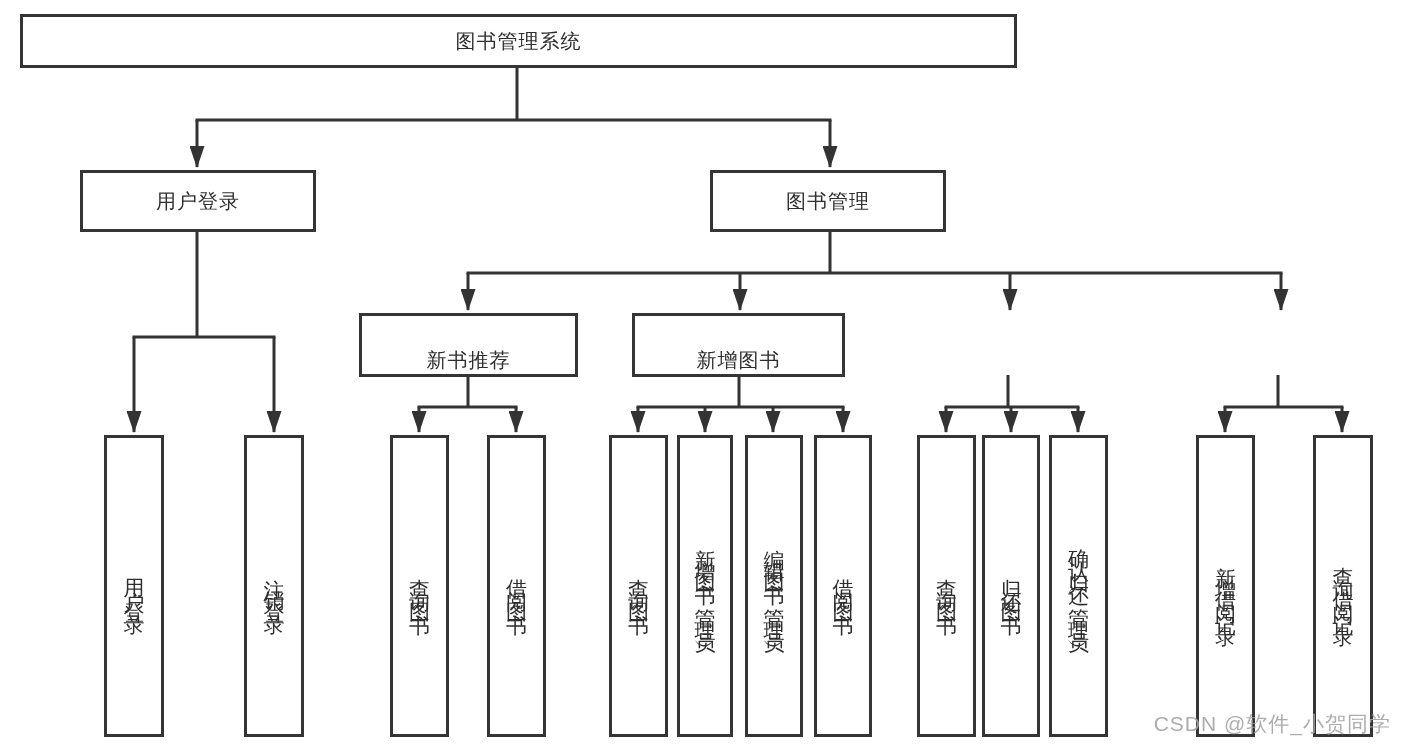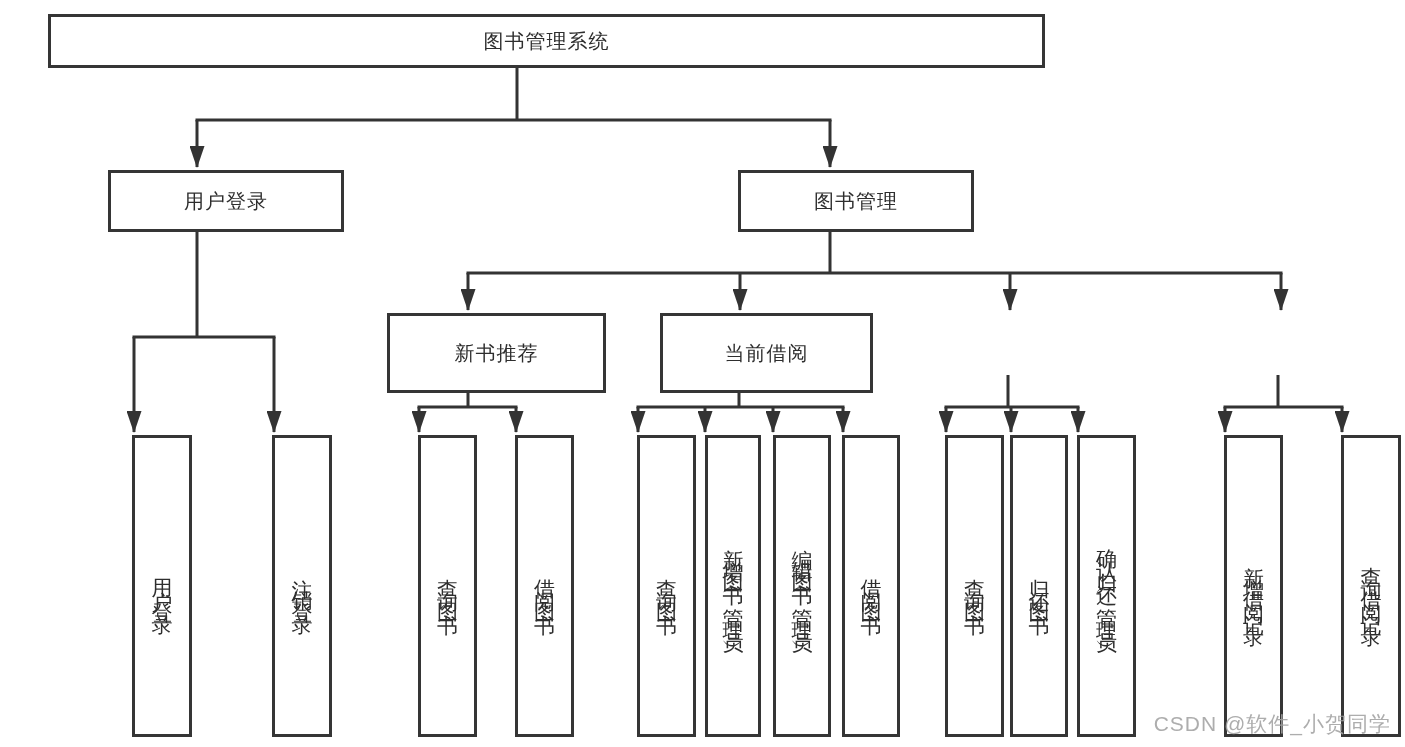--- a/index.html
+++ b/index.html
@@ -12,27 +12,26 @@
   }
   .connectors{position:absolute;left:0;top:0;width:1405px;height:747px;z-index:1;}
   .node{
     position:absolute;
     box-sizing:border-box;
     border:3px solid #353535;
     background:#ffffff;
     display:flex;align-items:center;justify-content:center;
     color:#2e2e2e;
     z-index:2;
-    margin-left:28px;
   }
   .hbox{font-size:20px;letter-spacing:1px;}
   .root{left:20px;top:14px;width:997px;height:54px;}
   .n-user-login{left:80px;top:170px;width:236px;height:62px;}
   .n-book-mgmt{left:710px;top:170px;width:236px;height:62px;}
-  .lvl3{top:313px;height:80px;}
+  .lvl3{top:313px;height:64px;align-items:flex-end;}
   .b1{left:359px;width:219px;}
   .b2{left:632px;width:213px;}
   .b3{left:901px;width:215px;}
   .b4{left:1171px;width:214px;}
   .leaf{top:435px;height:302px;}
   .leaf span{
     writing-mode:vertical-rl;
     text-orientation:mixed;
     font-size:21px;
     letter-spacing:12px;
@@ -117,21 +116,21 @@
     <span>用户登录</span>
   </div>
   <div class="node hbox n-book-mgmt">
     <span>图书管理</span>
   </div>
 
   <div class="node hbox lvl3 b1">
     <span>新书推荐</span>
   </div>
   <div class="node hbox lvl3 b2">
-    <span>当前借阅</span>
+    <span>新增图书</span>
   </div>
 
   <div class="node leaf l1">
     <span>用户登录</span>
   </div>
   <div class="node leaf l2">
     <span>注销登录</span>
   </div>
   <div class="node leaf l3">
     <span>查询图书</span>

